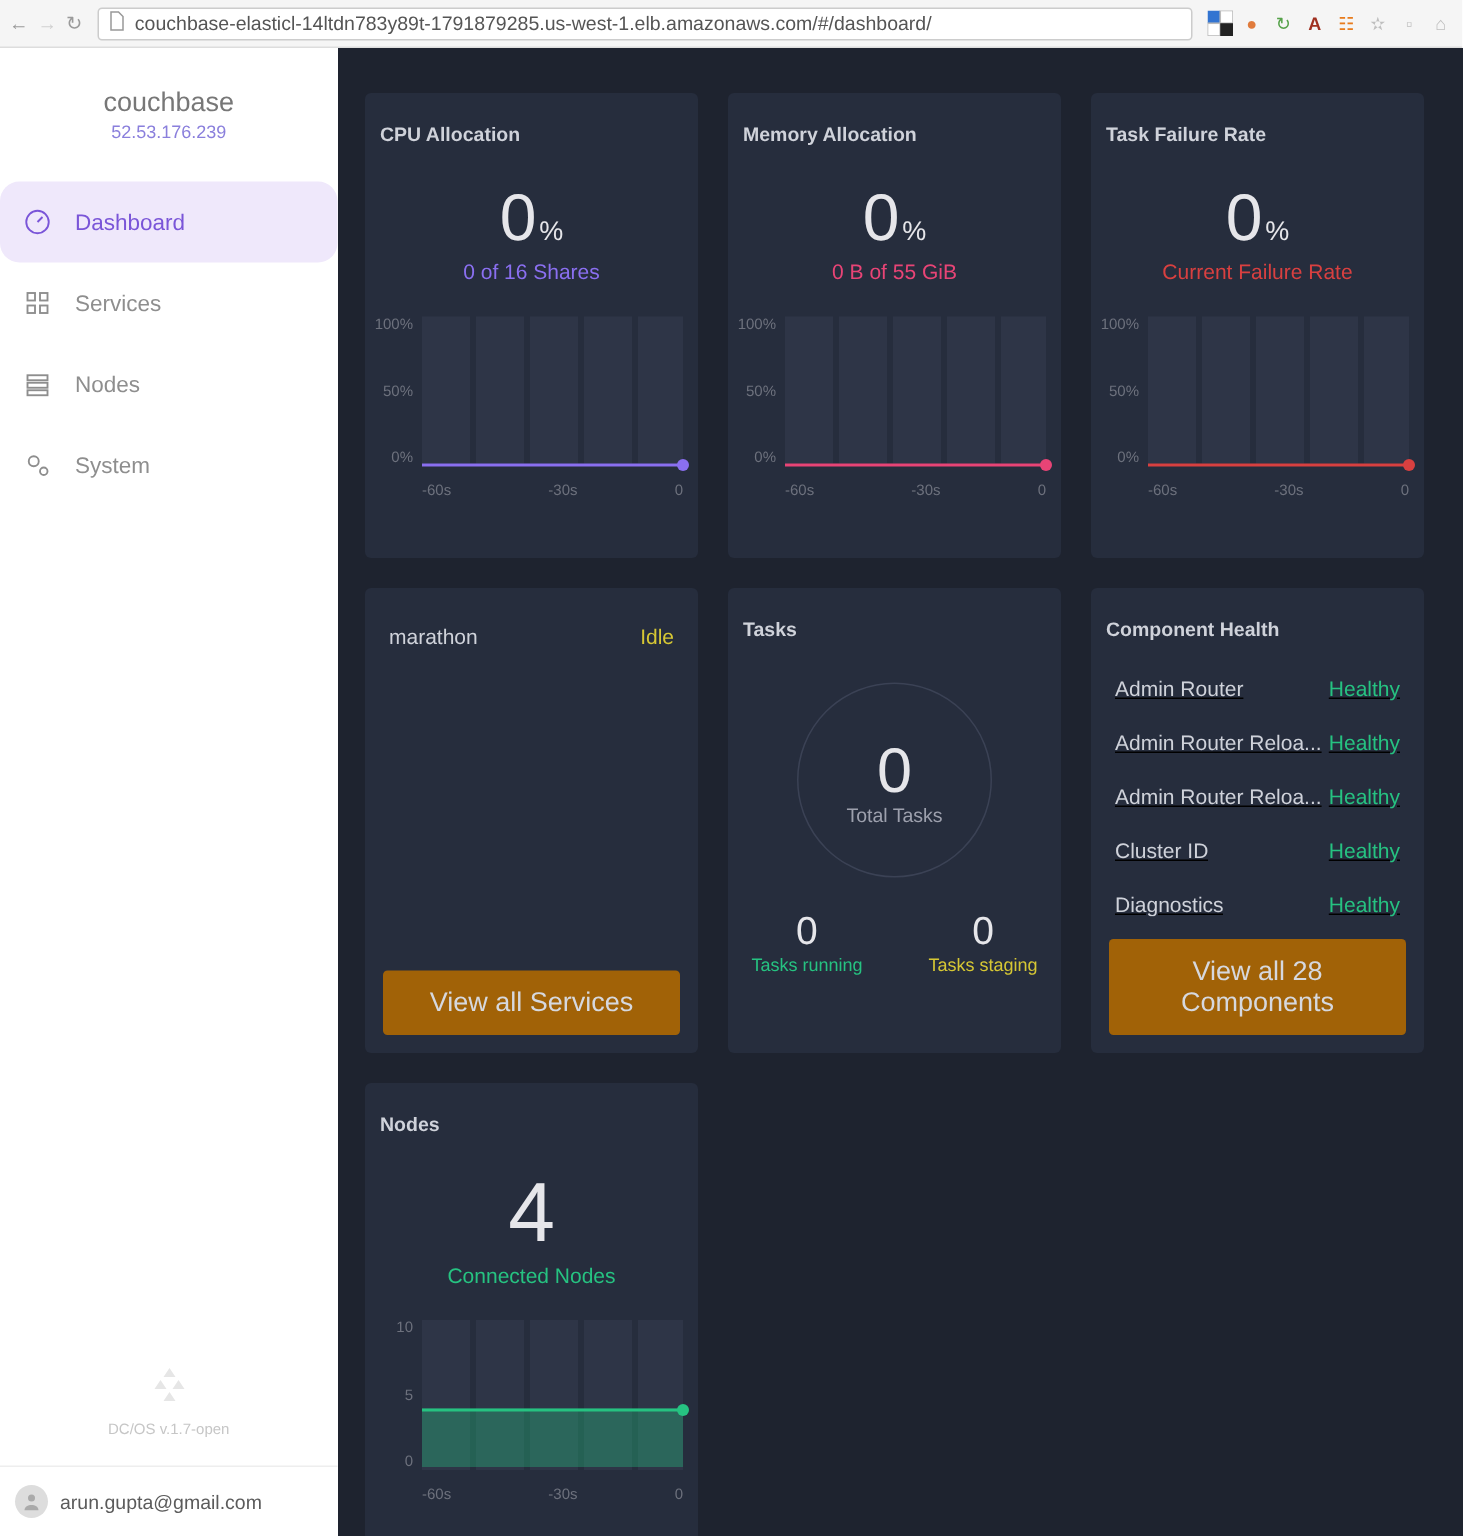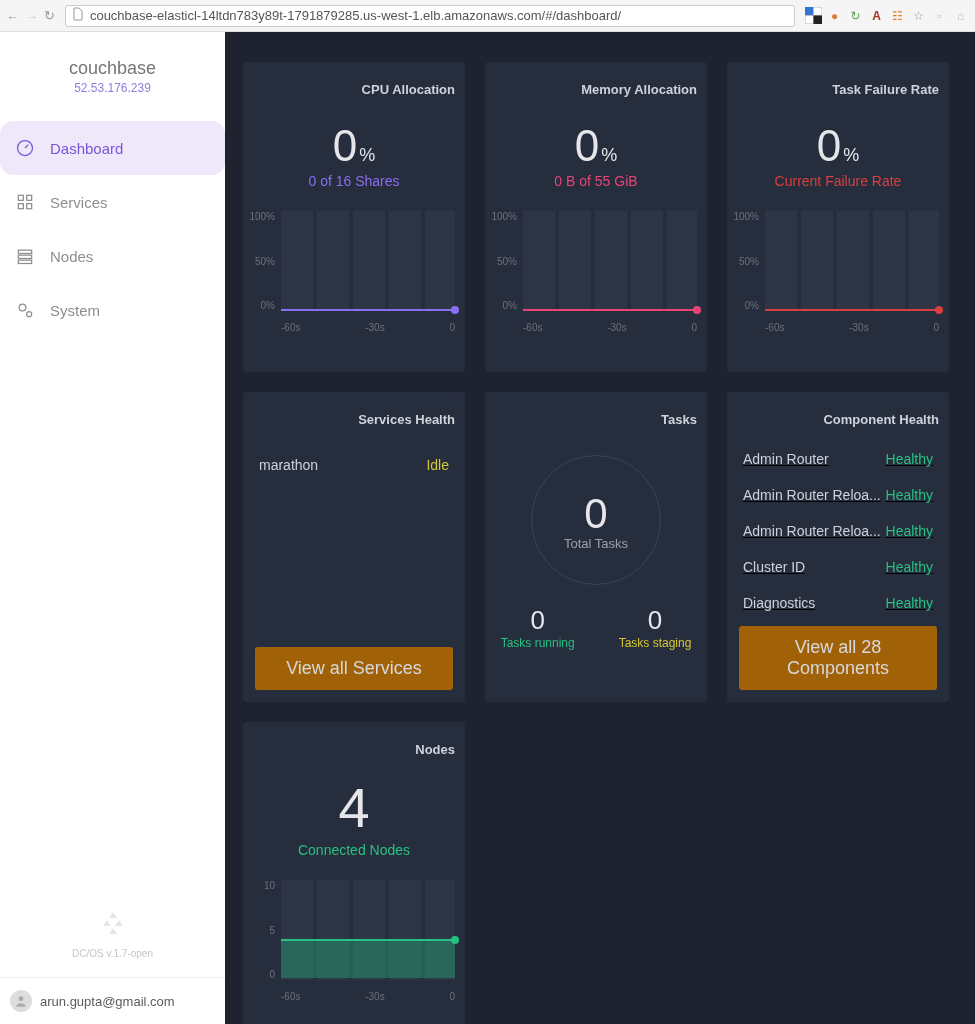--- a/index.html
+++ b/index.html
@@ -33,21 +33,21 @@
   .footer-logo .diamond { width:32px; height:32px; margin:0 auto 6px; display:block; }
   .footer-logo .ver { font-size:10px; color:#c6c6c6; }
   .account-bar { display:flex; align-items:center; gap:8px; padding:12px 10px; border-top:1px solid #eee; color:#5b5b5b; font-size:13px; }
   .avatar { width:22px; height:22px; border-radius:50%; background:#ddd; display:inline-flex; align-items:center; justify-content:center; }
   .avatar svg { width:14px; height:14px; }
 
   
   .main { flex:1; background:#1e232f; padding:30px 18px 14px; overflow:auto; }
   .grid { display:grid; grid-template-columns:repeat(3, 222px); gap:20px; justify-content:start; }
   .card { background:#262d3d; border-radius:4px; padding:0; display:flex; flex-direction:column; height:310px; }
-  .card-header { font-size:13px; color:#cfd2da; text-align:right; padding:20px 10px 6px; font-weight:600; }
+  .card-header { font-size:13px; color:#cfd2da; text-align:left; padding:20px 10px 6px; font-weight:600; }
   .big-val { text-align:center; display:flex; justify-content:center; align-items:baseline; margin-top:18px; color:#e6e6ea; }
   .big-val .num { font-size:44px; font-weight:300; }
   .big-val .unit { font-size:18px; font-weight:300; margin-left:2px; }
   .sub1 { font-size:14px; text-align:center; margin-top:2px; }
   .violet-t { color:#8a6ff0; }
   .pink-t  { color:#e84476; }
   .red-t   { color:#d84040; }
   .green-t { color:#26c281; }
   .yellow-t{ color:#d6c734; }
 
@@ -265,21 +265,20 @@
             </div>
           <div class="xaxis">
               <span>-60s</span>
               <span>-30s</span>
               <span>0</span>
             </div>
         </div>
       </div>
 
       <div class="card">
-        <div class="card-header">Services Health</div>
         <div class="body-fill">
           <div class="health-row">
             <span>marathon</span>
             <span class="yellow-t">Idle</span>
           </div>
           <div></div>
         </div>
         <div class="bottom-btn">View all Services</div>
       </div>
 

